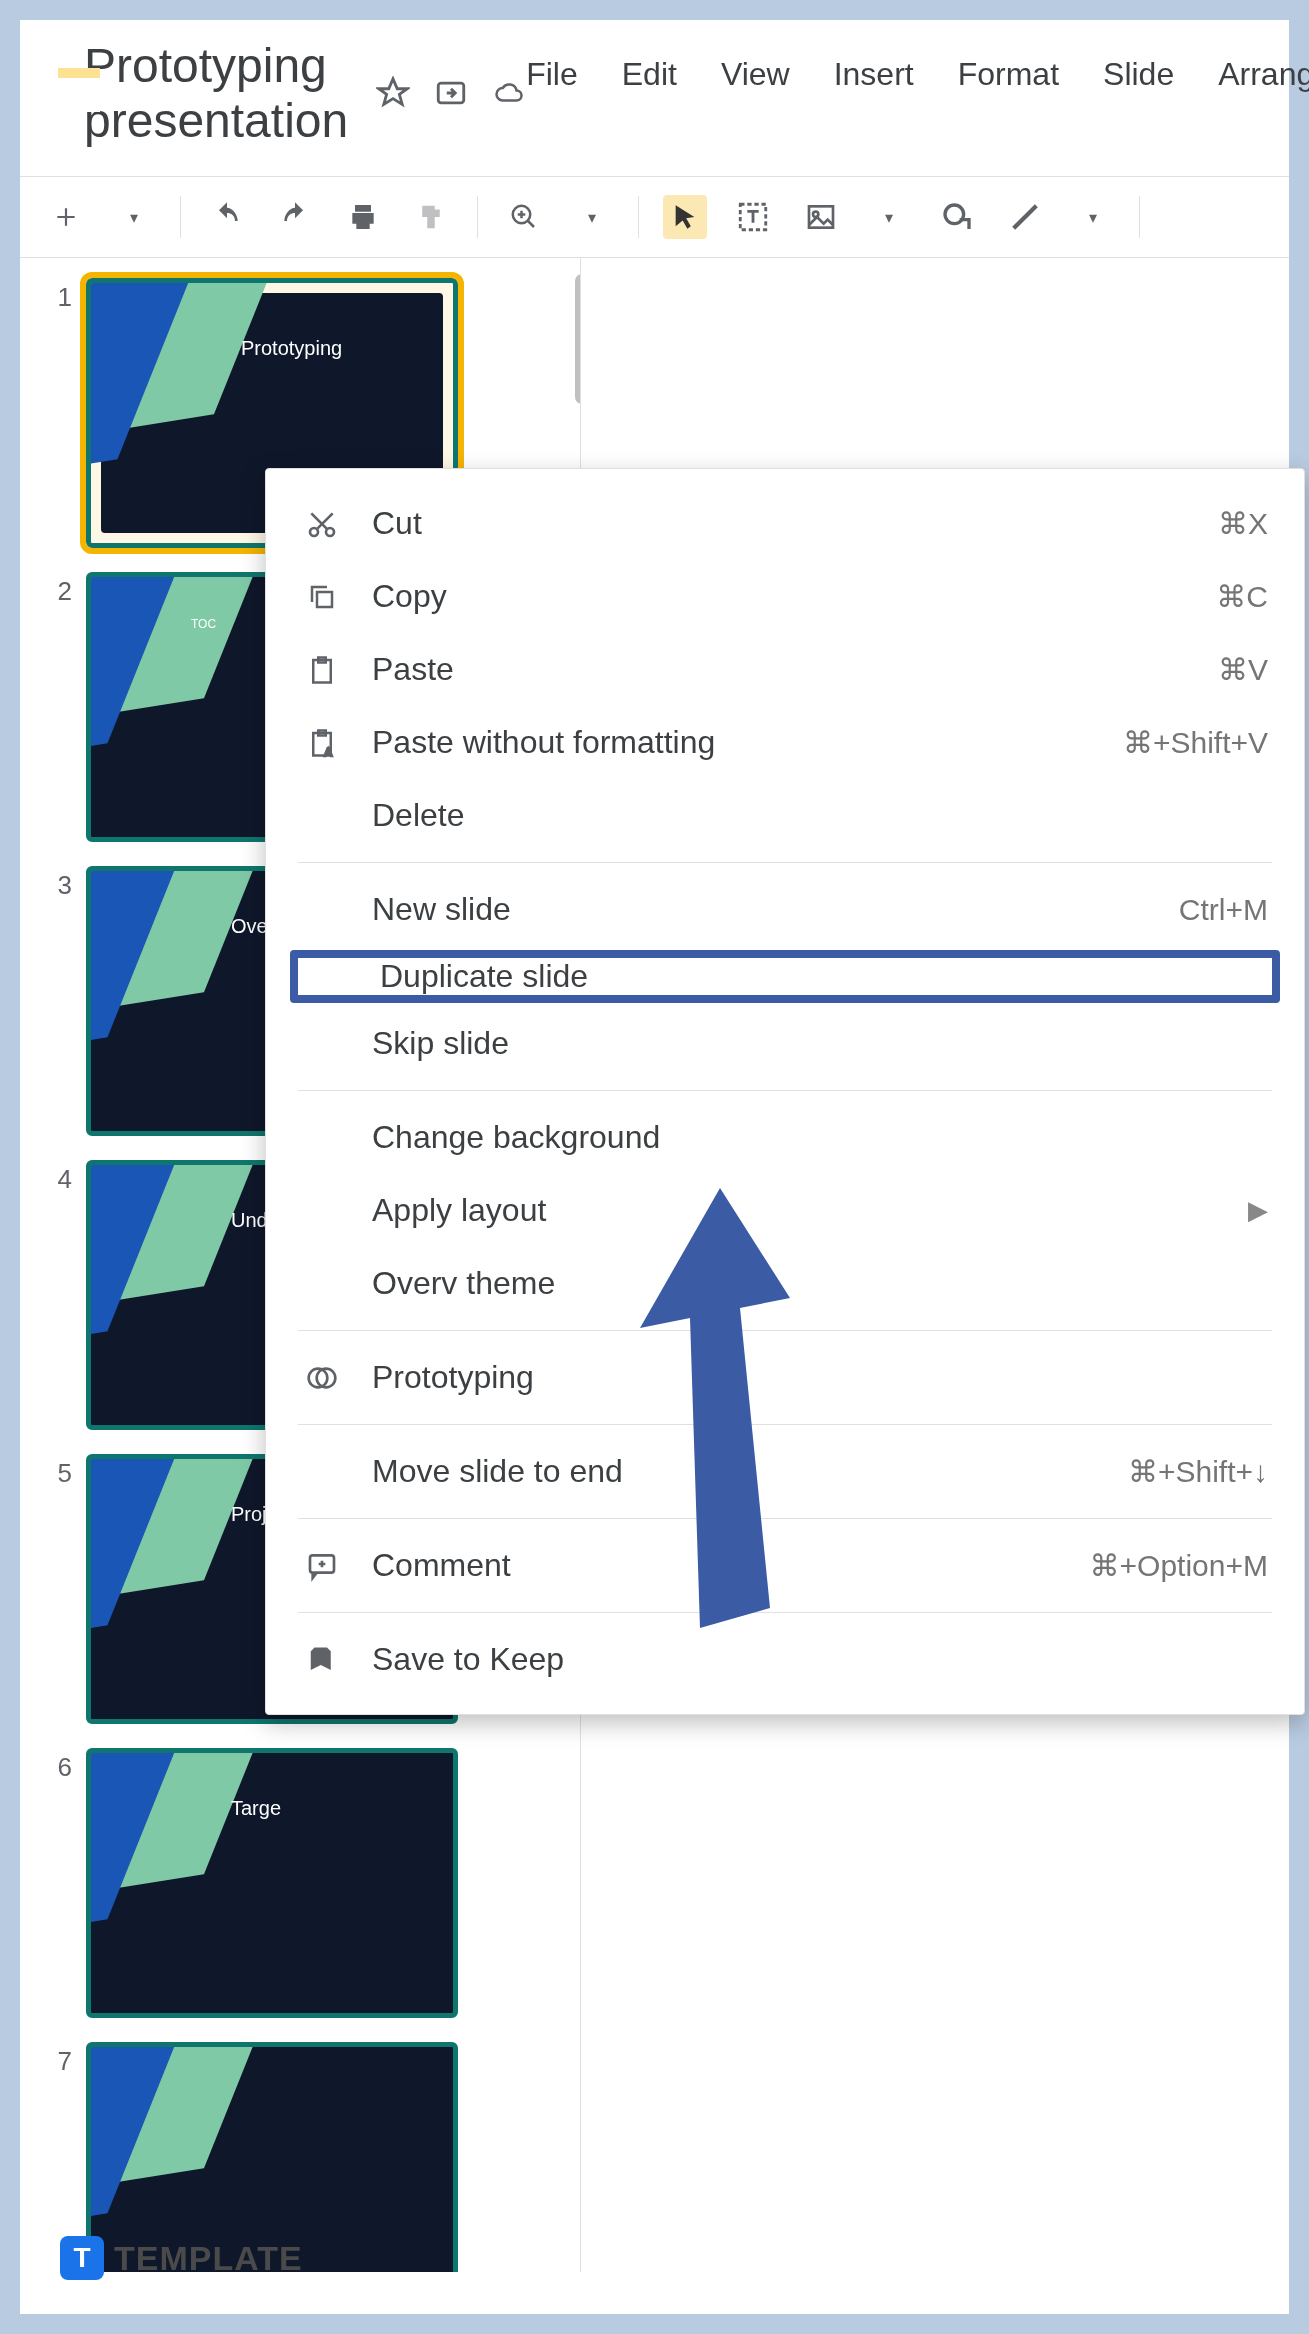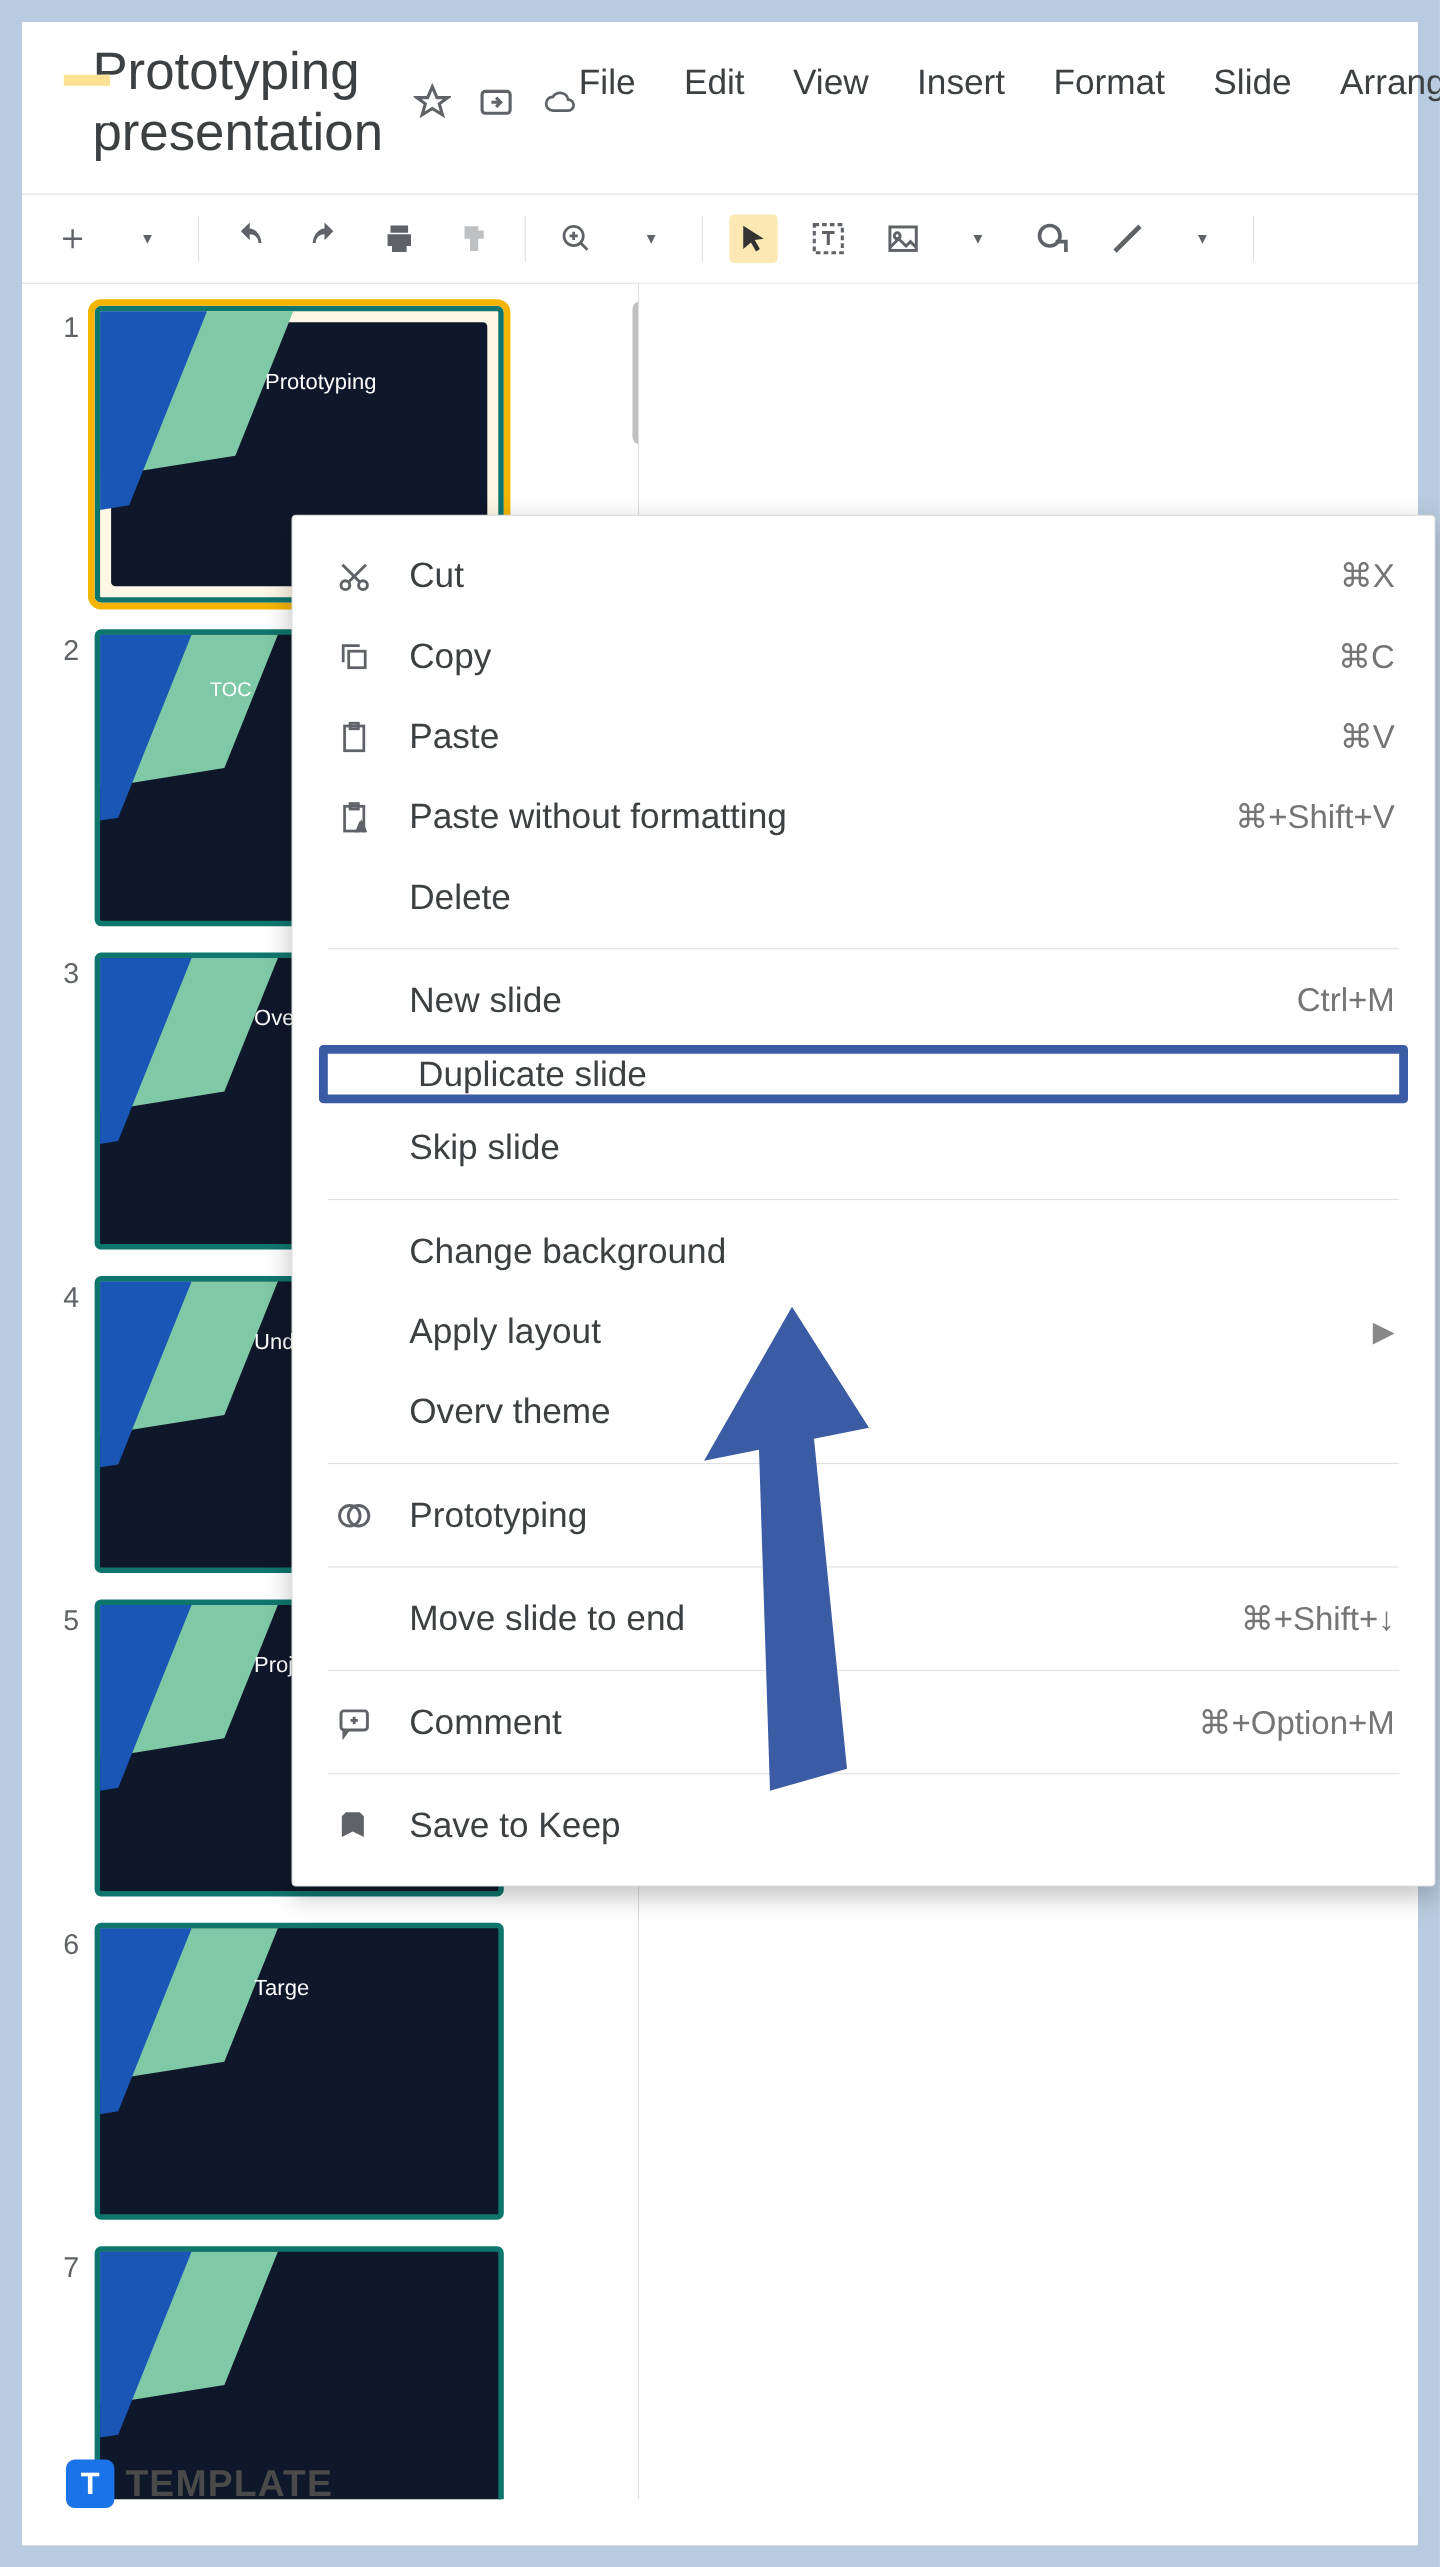--- a/index.html
+++ b/index.html
@@ -22,21 +22,21 @@
   .main { display:flex; position:relative; height: calc(100% - 280px); }
   .side { width: 560px; padding: 20px 14px 0 24px; overflow:hidden; }
   .thumb-row { display:flex; gap:14px; margin-bottom:24px; }
   .tnum { font-size:26px; color:#5f6368; width:28px; text-align:right; padding-top:4px; }
   .thumb { width:372px; height:270px; background:#0f172a; border:5px solid #0f766e; border-radius:6px; position:relative; overflow:hidden; }
   .thumb.sel-thumb { outline: 6px solid #f4b400; background:#fff7e5; }
   .thumb.sel-thumb .inner { position:absolute; inset:10px; background:#0f172a; border-radius:4px; }
   .stripe { position:absolute; top:-40px; left:-60px; width:200px; height:180px; background:#7fc9a6; transform: skewX(-30deg) rotate(-10deg); }
   .stripe2 { position:absolute; top:-20px; left:-90px; width:140px; height:200px; background:#1a56b5; transform: skewX(-30deg) rotate(-10deg); }
   .thumb .label { position:absolute; top:44px; left:140px; color:#fff; font-size:20px; }
-  .thumb .label.toc { top:40px; left:100px; font-size:18px; }
+  .thumb .label.toc { top:40px; left:100px; font-size:12px; }
   .canvas-area { flex:1; background:#fff; border-left:1px solid #e0e0e0; position:relative; }
   .scrollbar { position:absolute; right: 700px; top:16px; width:14px; height:130px; background:#c0c0c0; border-radius:7px; }
   
   .ctx { position:absolute; left:245px; top:448px; width:1040px; background:#fff; box-shadow: 0 8px 24px rgba(0,0,0,0.25); border:1px solid #e0e0e0; border-radius:4px; padding: 18px 0; z-index:50; }
   .mi { display:flex; align-items:center; padding: 18px 36px; font-size:32px; color:#3c4043; gap:30px; }
   .mi .lbl { flex:1; }
   .mi .sc { color:#757575; font-size:30px; }
   .mi .micon { width:40px; display:flex; justify-content:center; color:#5f6368; }
   .divider { height:1px; background:#e0e0e0; margin:10px 32px; }
   .highlight-box { border: 8px solid #3b5ba5; border-radius:4px; margin: 4px 24px; }

